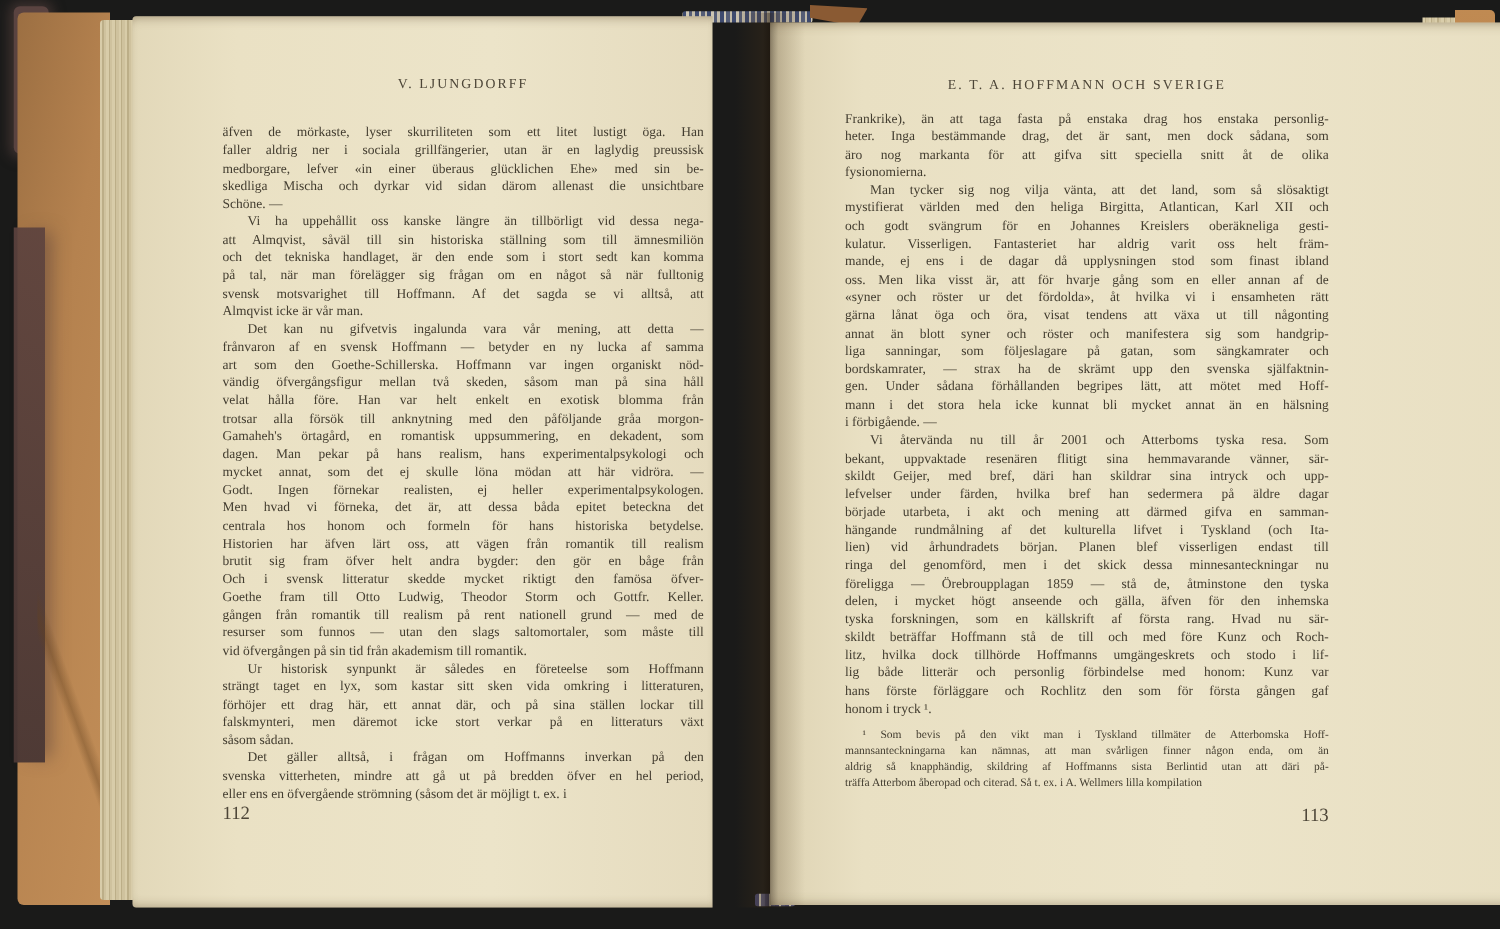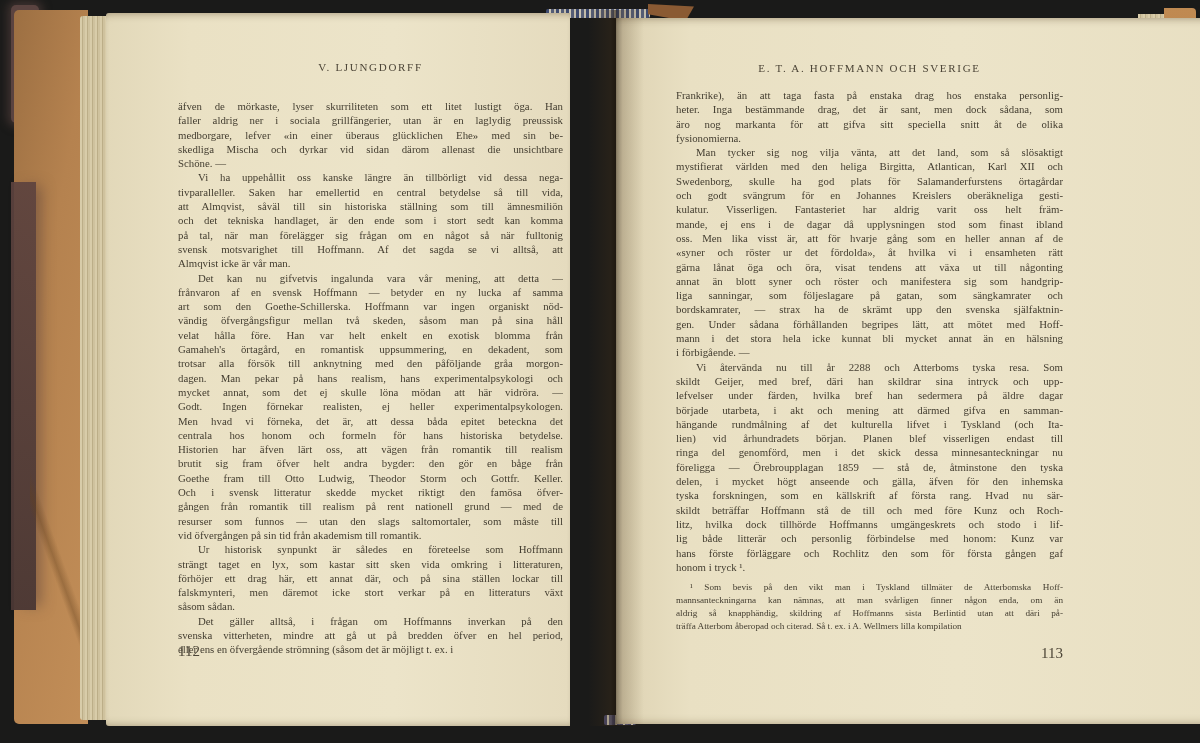--- a/index.html
+++ b/index.html
@@ -123,44 +123,43 @@
     <div class="text-column body-text">
         <div class="para">
           <div class="line">äfven de mörkaste, lyser skurriliteten som ett litet lustigt öga.  Han</div>
           <div class="line">faller aldrig ner i sociala grillfängerier, utan är en laglydig preussisk</div>
           <div class="line">medborgare, lefver «in einer überaus glücklichen Ehe» med sin be-</div>
           <div class="line">skedliga Mischa och dyrkar vid sidan därom allenast die unsichtbare</div>
           <div class="line">Schöne. —</div>
         </div>
         <div class="para indent">
           <div class="line">Vi ha uppehållit oss kanske längre än tillbörligt vid dessa nega-</div>
-          <div class="line">tivparalleller.  Saken har emellertid en central betydelse så till vida,</div>
           <div class="line">att Almqvist, såväl till sin historiska ställning som till ämnesmiliön</div>
           <div class="line">och det tekniska handlaget, är den ende som i stort sedt kan komma</div>
           <div class="line">på tal, när man förelägger sig frågan om en något så när fulltonig</div>
           <div class="line">svensk motsvarighet till Hoffmann.  Af det sagda se vi alltså, att</div>
           <div class="line">Almqvist icke är vår man.</div>
         </div>
         <div class="para indent">
           <div class="line">Det kan nu gifvetvis ingalunda vara vår mening, att detta —</div>
           <div class="line">frånvaron af en svensk Hoffmann — betyder en ny lucka af samma</div>
           <div class="line">art som den Goethe-Schillerska.  Hoffmann var ingen organiskt nöd-</div>
           <div class="line">vändig öfvergångsfigur mellan två skeden, såsom man på sina håll</div>
           <div class="line">velat hålla före.  Han var helt enkelt en exotisk blomma från</div>
+          <div class="line">trotsar alla försök till anknytning med den påföljande gråa morgon-</div>
           <div class="line">Gamaheh's örtagård, en romantisk uppsummering, en dekadent, som</div>
-          <div class="line">trotsar alla försök till anknytning med den påföljande gråa morgon-</div>
           <div class="line">dagen.  Man pekar på hans realism, hans experimentalpsykologi och</div>
           <div class="line">mycket annat, som det ej skulle löna mödan att här vidröra. —</div>
           <div class="line">Godt.  Ingen förnekar realisten, ej heller experimentalpsykologen.</div>
           <div class="line">Men hvad vi förneka, det är, att dessa båda epitet beteckna det</div>
           <div class="line">centrala hos honom och formeln för hans historiska betydelse.</div>
           <div class="line">Historien har äfven lärt oss, att vägen från romantik till realism</div>
           <div class="line">brutit sig fram öfver helt andra bygder: den gör en båge från</div>
+          <div class="line">Och i svensk litteratur skedde mycket riktigt den famösa öfver-</div>
           <div class="line">Goethe fram till Otto Ludwig, Theodor Storm och Gottfr. Keller.</div>
-          <div class="line">Och i svensk litteratur skedde mycket riktigt den famösa öfver-</div>
           <div class="line">gången från romantik till realism på rent nationell grund — med de</div>
           <div class="line">resurser som funnos — utan den slags saltomortaler, som måste till</div>
           <div class="line">vid öfvergången på sin tid från akademism till romantik.</div>
         </div>
         <div class="para indent">
           <div class="line">Ur historisk synpunkt är således en företeelse som Hoffmann</div>
           <div class="line">strängt taget en lyx, som kastar sitt sken vida omkring i litteraturen,</div>
           <div class="line">förhöjer ett drag här, ett annat där, och på sina ställen lockar till</div>
           <div class="line">falskmynteri, men däremot icke stort verkar på en litteraturs växt</div>
           <div class="line">såsom sådan.</div>
@@ -180,36 +179,36 @@
       <div>
           <div class="para">
             <div class="line">Frankrike), än att taga fasta på enstaka drag hos enstaka personlig-</div>
             <div class="line">heter.  Inga bestämmande drag, det är sant, men dock sådana, som</div>
             <div class="line">äro nog markanta för att gifva sitt speciella snitt åt de olika</div>
             <div class="line">fysionomierna.</div>
           </div>
           <div class="para indent">
             <div class="line">Man tycker sig nog vilja vänta, att det land, som så slösaktigt</div>
             <div class="line">mystifierat världen med den heliga Birgitta, Atlantican, Karl XII och</div>
-            <div class="line">Swedenborg, skulle ha god plats för Salamanderfurstens örtagårdar</div>
             <div class="line">och godt svängrum för en Johannes Kreislers oberäkneliga gesti-</div>
             <div class="line">kulatur.  Visserligen.  Fantasteriet har aldrig varit oss helt främ-</div>
             <div class="line">mande, ej ens i de dagar då upplysningen stod som finast ibland</div>
-            <div class="line">oss.  Men lika visst är, att för hvarje gång som en heller annan af de</div>
+            <div class="line">oss.  Men lika visst är, att för hvarje gång som en eller annan af de</div>
             <div class="line">«syner och röster ur det fördolda», åt hvilka vi i ensamheten rätt</div>
             <div class="line">gärna lånat öga och öra, visat tendens att växa ut till någonting</div>
             <div class="line">annat än blott syner och röster och manifestera sig som handgrip-</div>
             <div class="line">liga sanningar, som följeslagare på gatan, som sängkamrater och</div>
             <div class="line">bordskamrater, — strax ha de skrämt upp den svenska själfaktnin-</div>
             <div class="line">gen.  Under sådana förhållanden begripes lätt, att mötet med Hoff-</div>
             <div class="line">mann i det stora hela icke kunnat bli mycket annat än en hälsning</div>
             <div class="line">i förbigående. —</div>
           </div>
           <div class="para indent">
-            <div class="line">Vi återvända nu till år 2288 och Atterboms tyska resa.  Som</div>
+            <div class="line">Vi återvända nu till år 2001 och Atterboms tyska resa.  Som</div>
+            <div class="line">bekant, uppvaktade resenären flitigt sina hemmavarande vänner, sär-</div>
             <div class="line">skildt Geijer, med bref, däri han skildrar sina intryck och upp-</div>
             <div class="line">lefvelser under färden, hvilka bref han sedermera på äldre dagar</div>
             <div class="line">började utarbeta, i akt och mening att därmed gifva en samman-</div>
             <div class="line">hängande rundmålning af det kulturella lifvet i Tyskland (och Ita-</div>
             <div class="line">lien) vid århundradets början.  Planen blef visserligen endast till</div>
             <div class="line">ringa del genomförd, men i det skick dessa minnesanteckningar nu</div>
             <div class="line">föreligga — Örebroupplagan 1859 — stå de, åtminstone den tyska</div>
             <div class="line">delen, i mycket högt anseende och gälla, äfven för den inhemska</div>
             <div class="line">tyska forskningen, som en källskrift af första rang.  Hvad nu sär-</div>
             <div class="line">skildt beträffar Hoffmann stå de till och med före Kunz och Roch-</div>

